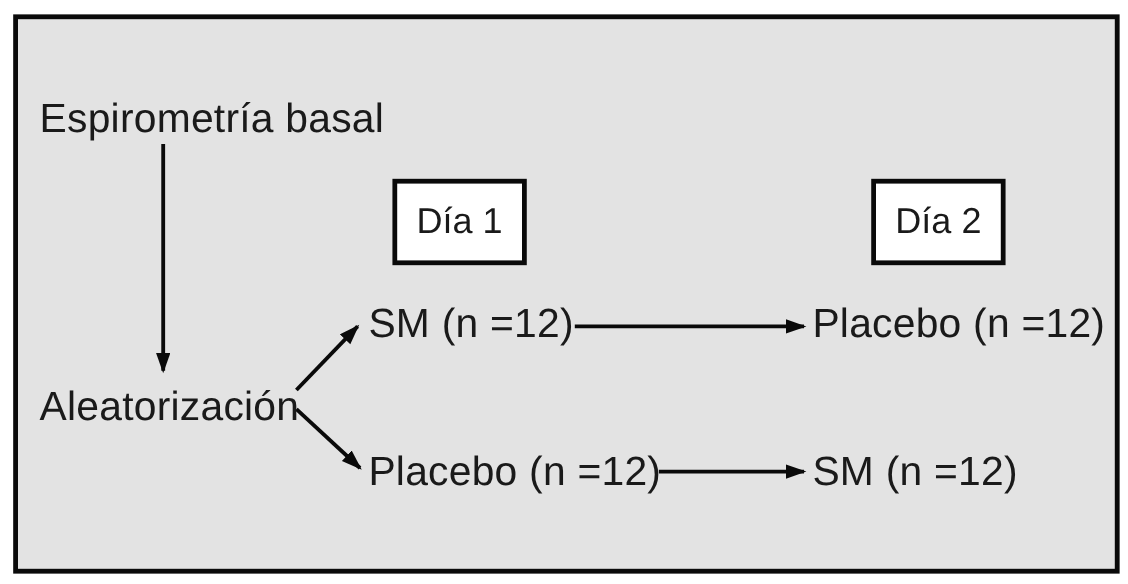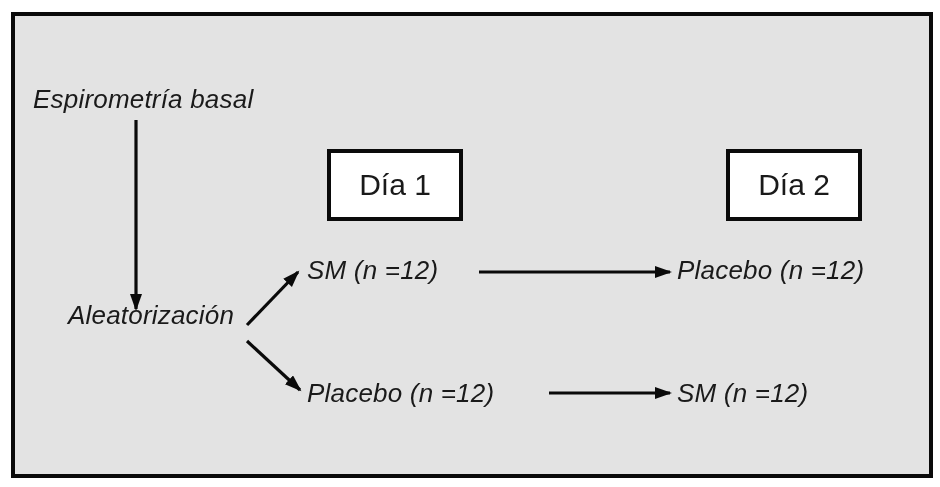--- a/index.html
+++ b/index.html
@@ -14,30 +14,29 @@
   .frame {
     position:absolute;
     left:11px; top:12px;
     width:922px; height:466px;
     box-sizing:border-box;
     background:#e3e3e3;
     border:4px solid #0a0a0a;
   }
   .lbl {
     position:absolute;
-    font-size:26px;
+    font-size:34px;
     line-height:30px;
     white-space:nowrap;
     letter-spacing:0.2px;
-    font-style:italic;
   }
   .daybox {
     position:absolute;
     top:149px;
-    width:136px; height:72px;
+    width:112px; height:72px;
     box-sizing:border-box;
     background:#ffffff;
     border:4px solid #0a0a0a;
     display:flex;
     align-items:center;
     justify-content:center;
     font-size:30px;
   }
   .daybox.d1 { left:327px; }
   .daybox.d2 { left:702px;margin-left:24px; }
@@ -64,21 +63,21 @@
     </defs>
     <line x1="136" y1="120" x2="136" y2="309" marker-end="url(#ah)"></line>
     <line x1="247" y1="325" x2="298" y2="272" marker-end="url(#ah)"></line>
     <line x1="247" y1="341" x2="300" y2="390" marker-end="url(#ah)"></line>
     <line x1="479" y1="272" x2="670" y2="272" marker-end="url(#ah)"></line>
     <line x1="549" y1="393" x2="670" y2="393" marker-end="url(#ah)"></line>
   </svg>
 
   <div class="lbl" style="left:33px; top:84px;">Espirometría basal</div>
 
-  <div class="lbl" style="left:33px; top:300px;margin-left:35px;">Aleatorización</div>
+  <div class="lbl" style="left:33px; top:324px;">Aleatorización</div>
 
   <div class="daybox d1">
     <span>Día 1</span>
   </div>
 
   <div class="daybox d2">
     <span>Día 2</span>
   </div>
 
   <div class="lbl" style="left:307px; top:255px;">SM (n =12)</div>

